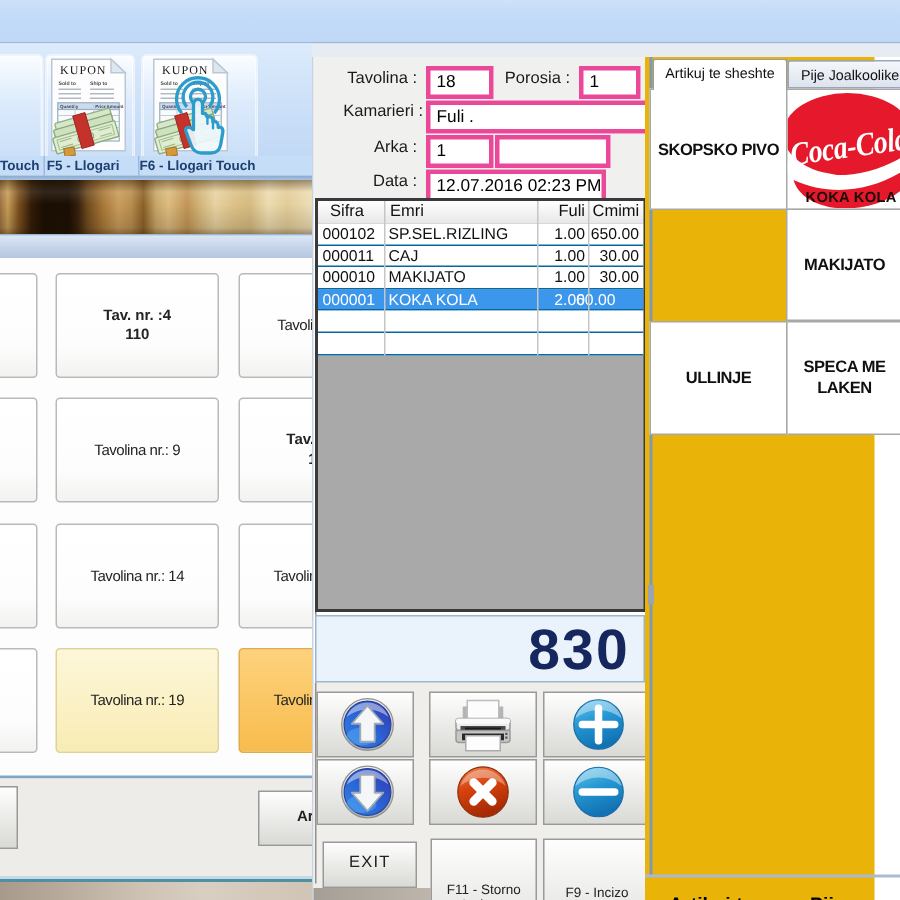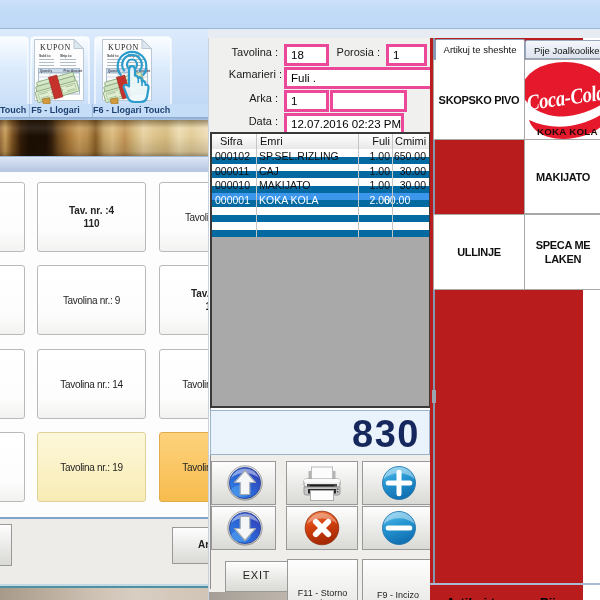--- a/index.html
+++ b/index.html
@@ -32,28 +32,28 @@
 .graybtn{position:absolute;background:linear-gradient(#fefefe,#ededeb 45%,#d9d9d5);border:1px solid #999}
 
 #panel{left:208px;top:38px;width:225px;height:562px;background:#fff;border-left:1px solid #c8d2de}
 #panelbot{position:absolute;left:0;top:417px;width:225px;height:145px;background:#efeeeb}
 .flabel{position:absolute;font-size:11px;color:#1a1a1a;text-align:right;white-space:nowrap}
 .finput{position:absolute;border:3px solid #ec4899;background:#fff;font-size:11.5px;font-family:"Liberation Sans",sans-serif;color:#000;line-height:16px;padding:0 0 0 4px}
 
 #grid{position:absolute;left:1px;top:94px;width:220.5px;height:276px;border:2px solid #3a3a3a;background:#a9a9a9;overflow:hidden;box-sizing:border-box}
 .ghead{position:absolute;left:0;top:0;width:100%;height:15px;background:linear-gradient(#ffffff,#e7e7e7);border-bottom:1px solid #9a9a9a}
 .gh{position:absolute;top:0;font-size:11px;color:#101010;line-height:15px}
-.grow{position:absolute;left:0;width:100%;height:14.6px;background:#fff;border-bottom:7px solid #0369a1;box-sizing:border-box}
+.grow{position:absolute;left:0;width:100%;height:14.6px;background:#fff;border-bottom:1px solid #0369a1;box-sizing:border-box}
 .gc{position:absolute;top:0;font-size:10.5px;color:#101010;line-height:14px;white-space:nowrap}
 .gvl{position:absolute;top:0;width:1px;background:#c6c6c6}
 .selrow{background:#3c96ec!important;color:#fff}
 .selrow .gc{color:#fff}
 #total{position:absolute;left:1px;top:372px;width:220px;height:45px;background:#eaf3fc;border:1px solid #9ab4cc;color:#15275c;font-size:38px;font-weight:bold;text-align:right;line-height:47px;padding-right:9px;box-sizing:border-box;letter-spacing:1.5px}
 
-#rpanel{left:430px;top:38px;width:153px;height:562px;background:#b91c1c}
+#rpanel{left:430px;top:38px;width:153px;height:562px;background:#eab308}
 #rpanel .lborder{position:absolute;left:3px;top:0;width:2px;height:547px;background:#8298b0}
 .tab1{position:absolute;left:5px;top:1px;width:88px;height:20px;background:#fff;border:1px solid #8e9cb4;border-bottom:none;border-radius:2px 2px 0 0;font-size:9.5px;text-align:center;line-height:20px;color:#101010;z-index:2;white-space:nowrap}
 .tab2{position:absolute;left:95px;top:2px;width:110px;height:19px;white-space:nowrap;box-sizing:border-box;background:linear-gradient(#f4f7fb,#dde3ee);border:1px solid #98a6bc;border-radius:2px 2px 0 0;font-size:9.5px;text-align:left;padding-left:8px;line-height:19px;color:#101010}
 .pbtn{position:absolute;background:#fff;border:1px solid #a8a8a8;display:flex;align-items:center;justify-content:center;text-align:center;font-weight:bold;font-size:11px;letter-spacing:-0.3px;color:#101010;line-height:14px;overflow:hidden}
 #rline{position:absolute;left:0;top:545px;width:170px;height:2px;background:#a9bad2}
 .bottabs{position:absolute;top:557px;font-weight:bold;font-size:13px;color:#000;white-space:nowrap}
 </style>
 </head>
 <body>
 <div class="abs" id="topbar"></div>
@@ -308,21 +308,21 @@
       <path d="M13.8 13.8 L26.2 26.2 M26.2 13.8 L13.8 26.2" stroke="#fff" stroke-width="5.8" stroke-linecap="round"></path>
     </svg>
   </div>
   <div class="graybtn" style="left:153px;top:468px;width:70px;height:42px">
     <svg width="40" height="40" viewBox="0 0 40 40" style="position:absolute;left:16px;top:1px">
       <circle cx="20" cy="20" r="16.5" fill="url(#blu2)" stroke="#1b6ea8" stroke-width="0.8"></circle>
       <path d="M4.5 16 A16 16 0 0 1 35.5 16 A24 24 0 0 0 4.5 16" fill="#fff" opacity=".4"></path>
       <path d="M9.2 20 H30.8" stroke="#fff" stroke-width="5" stroke-linecap="round"></path>
     </svg>
   </div>
-  <div class="graybtn" style="left:16px;top:523px;width:61px;height:29px;font-size:11px;letter-spacing:0.8px;color:#222;text-align:center;line-height:27px">EXIT</div>
+  <div class="graybtn" style="left:6px;top:523px;width:61px;height:29px;font-size:11px;letter-spacing:0.8px;color:#222;text-align:center;line-height:27px">EXIT</div>
   <div class="graybtn" style="left:78px;top:521px;width:69px;height:80px;font-size:9px;color:#222;text-align:center">
       <span style="position:absolute;left:0;top:27.5px;width:100%">F11 - Storno<br>Incizon</span>
     </div>
   <div class="graybtn" style="left:153px;top:521px;width:70px;height:80px;font-size:9px;color:#222;text-align:center">
       <span style="position:absolute;left:0;top:29.6px;width:100%">F9 - Incizo</span>
     </div>
 </div>
 
 <div class="abs" id="rpanel">
   <div class="lborder"></div>

